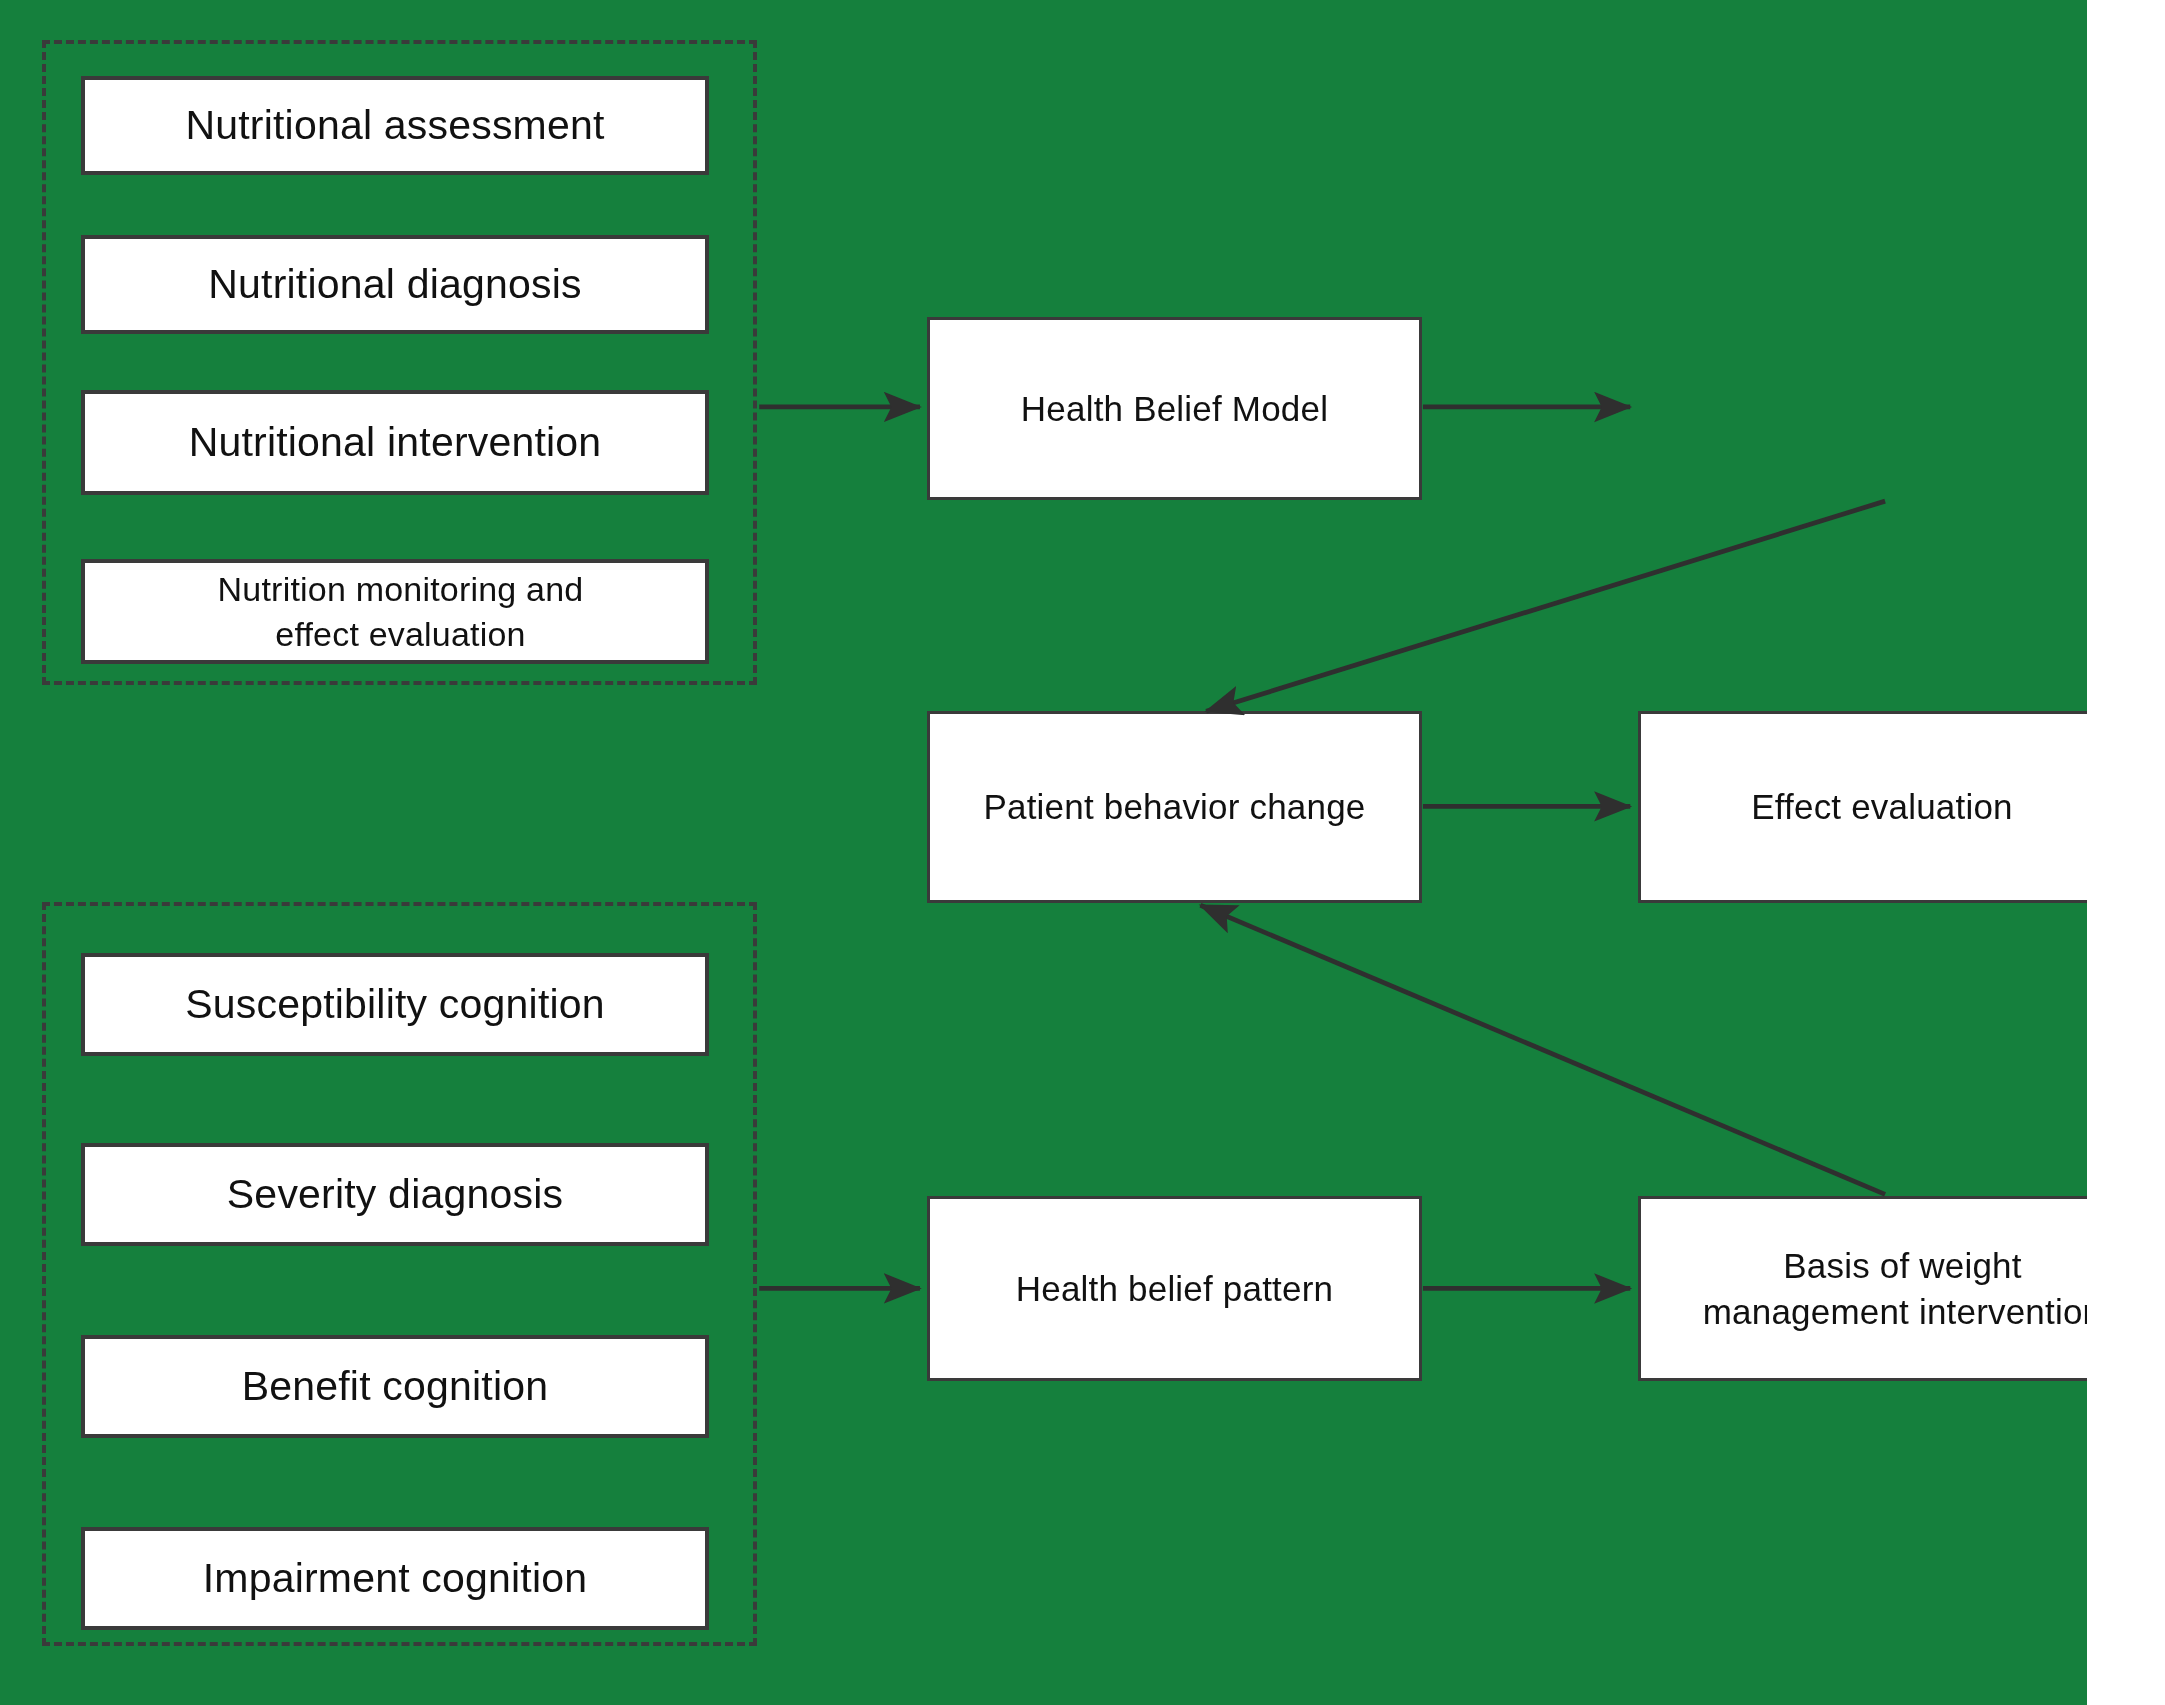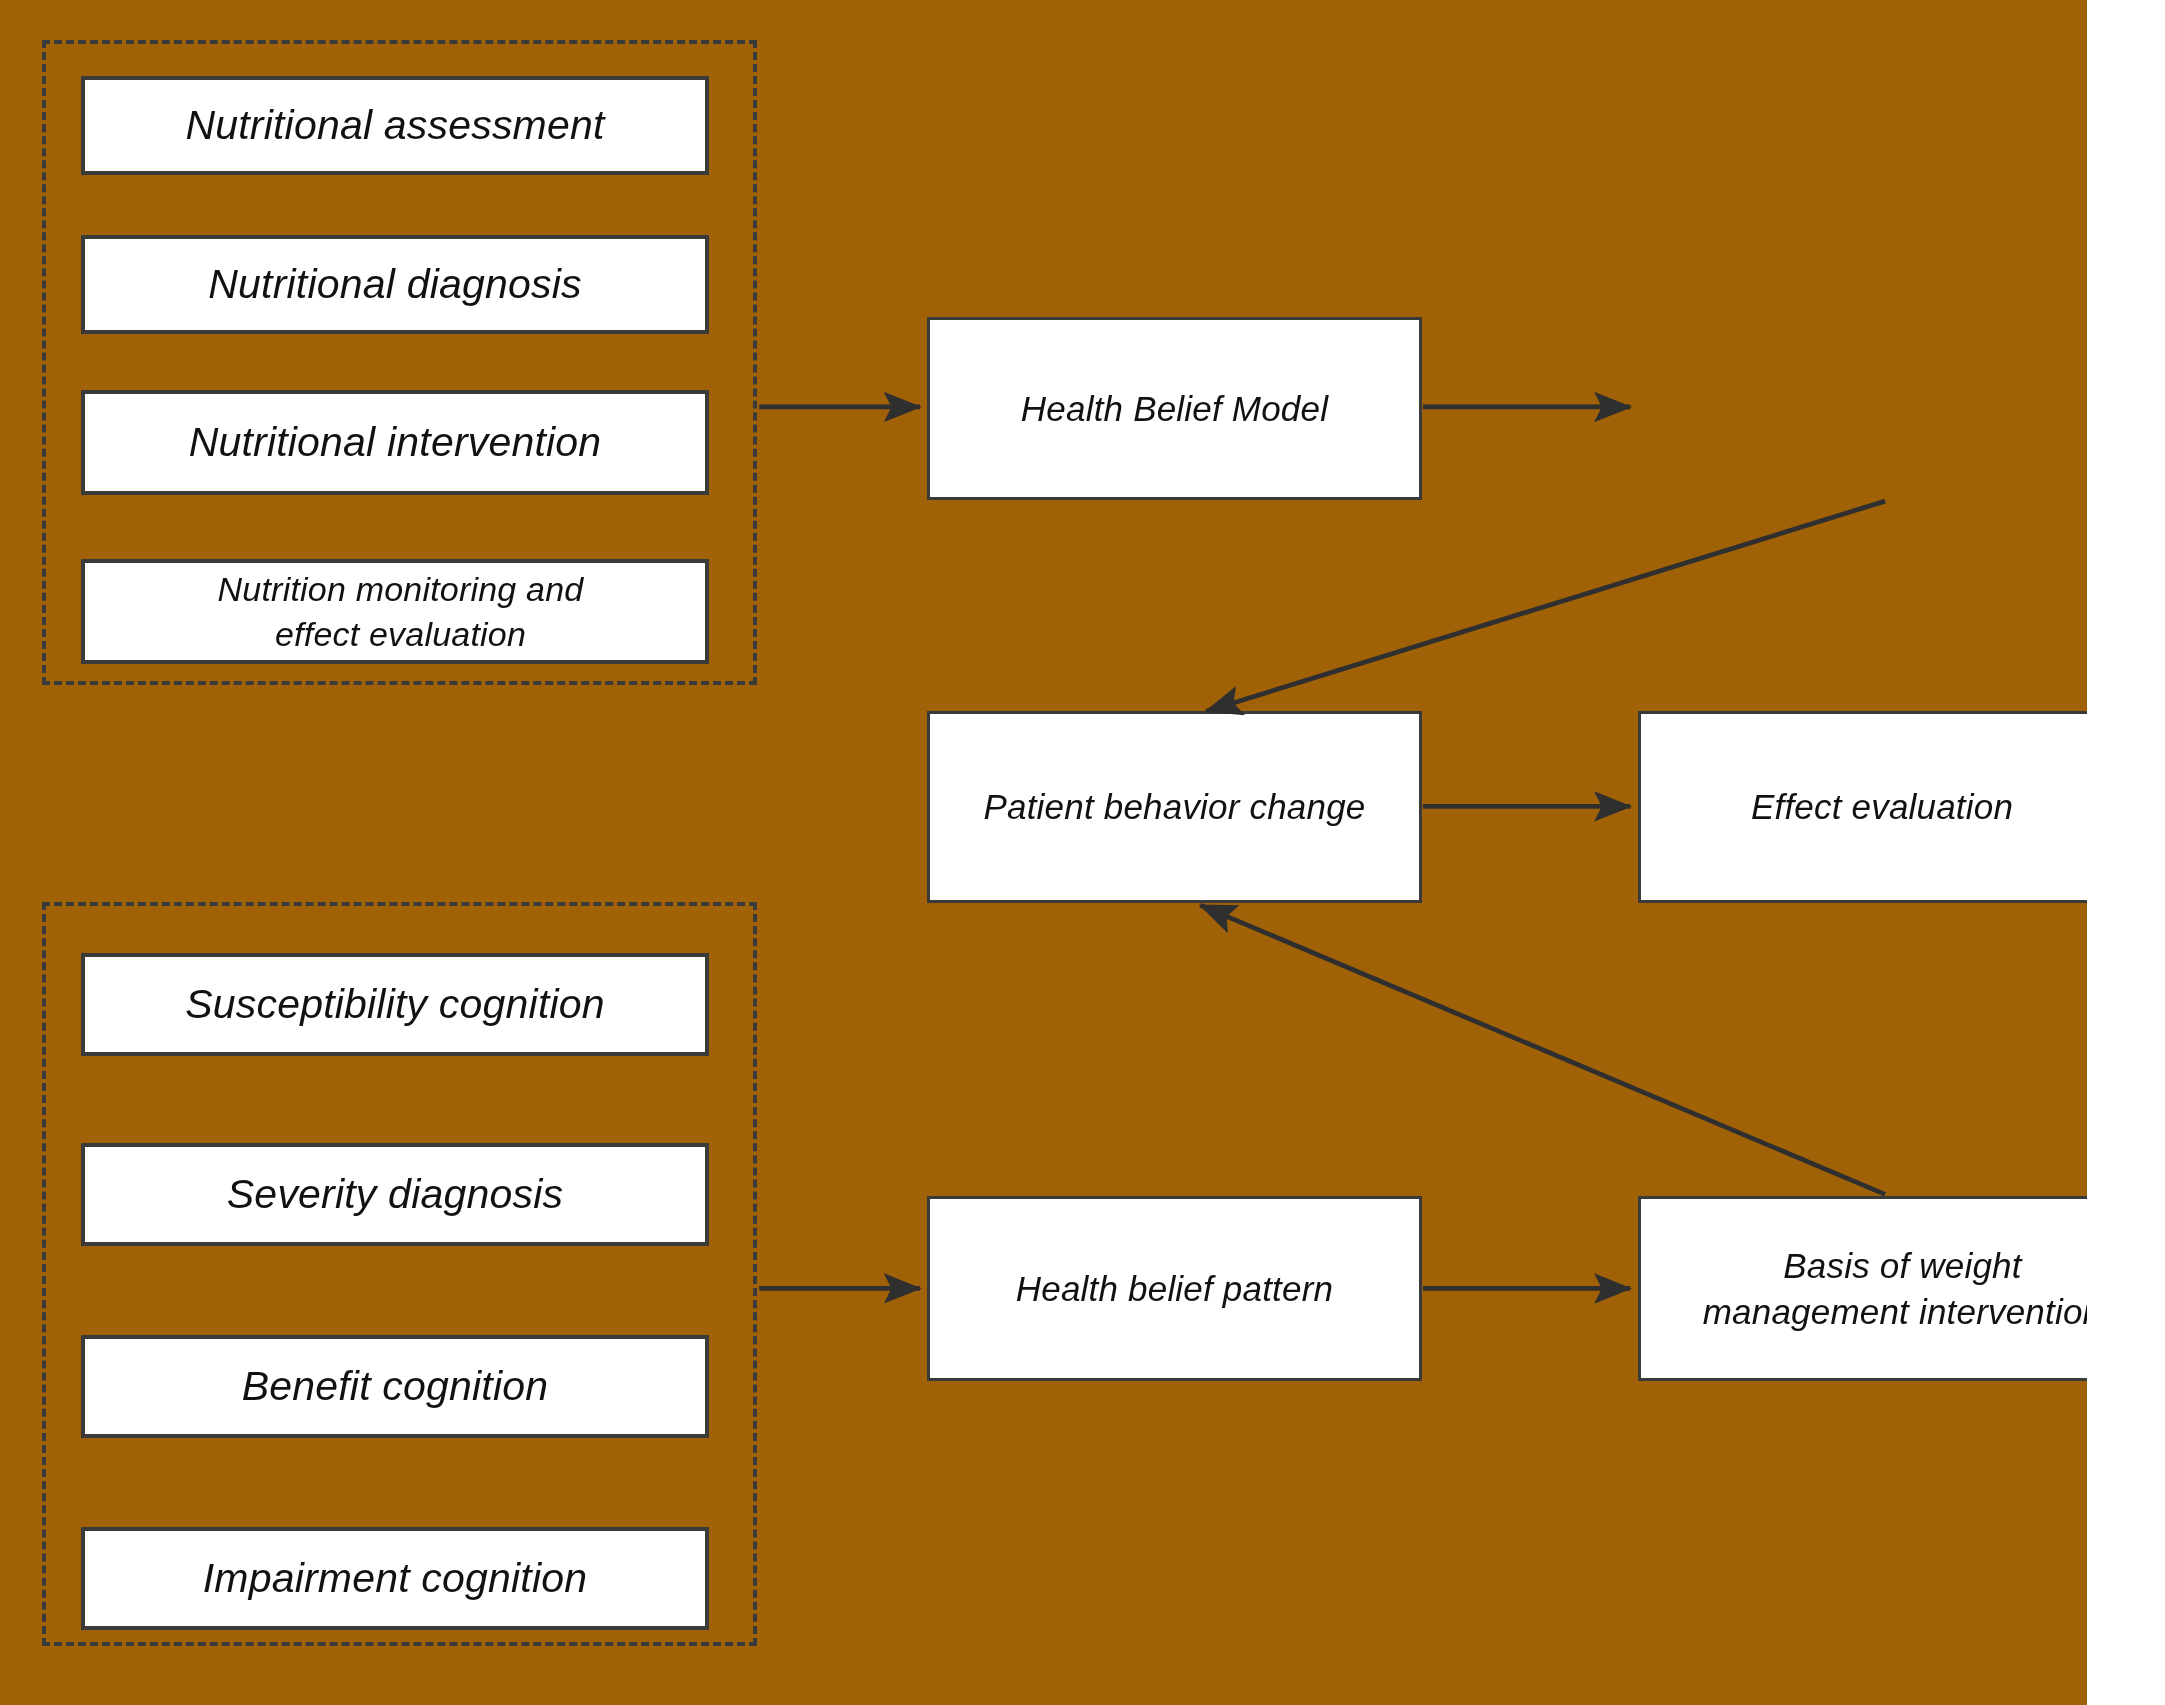--- a/index.html
+++ b/index.html
@@ -8,23 +8,22 @@
     background: #ffffff;
   }
   body {
     font-family: "Liberation Sans", sans-serif;
     color: #1a1a1a;
   }
   #canvas {
     position: relative;
     width: 2087px;
     height: 1705px;
-    background: #a16207;
+    background: #15803d;
     overflow: hidden;
-    font-style: italic;
   }
   
   .dashed-group {
     position: absolute;
     border: 4.8px dashed #3a3a3a;
     box-sizing: border-box;
     background: transparent;
   }
   
   .node {

